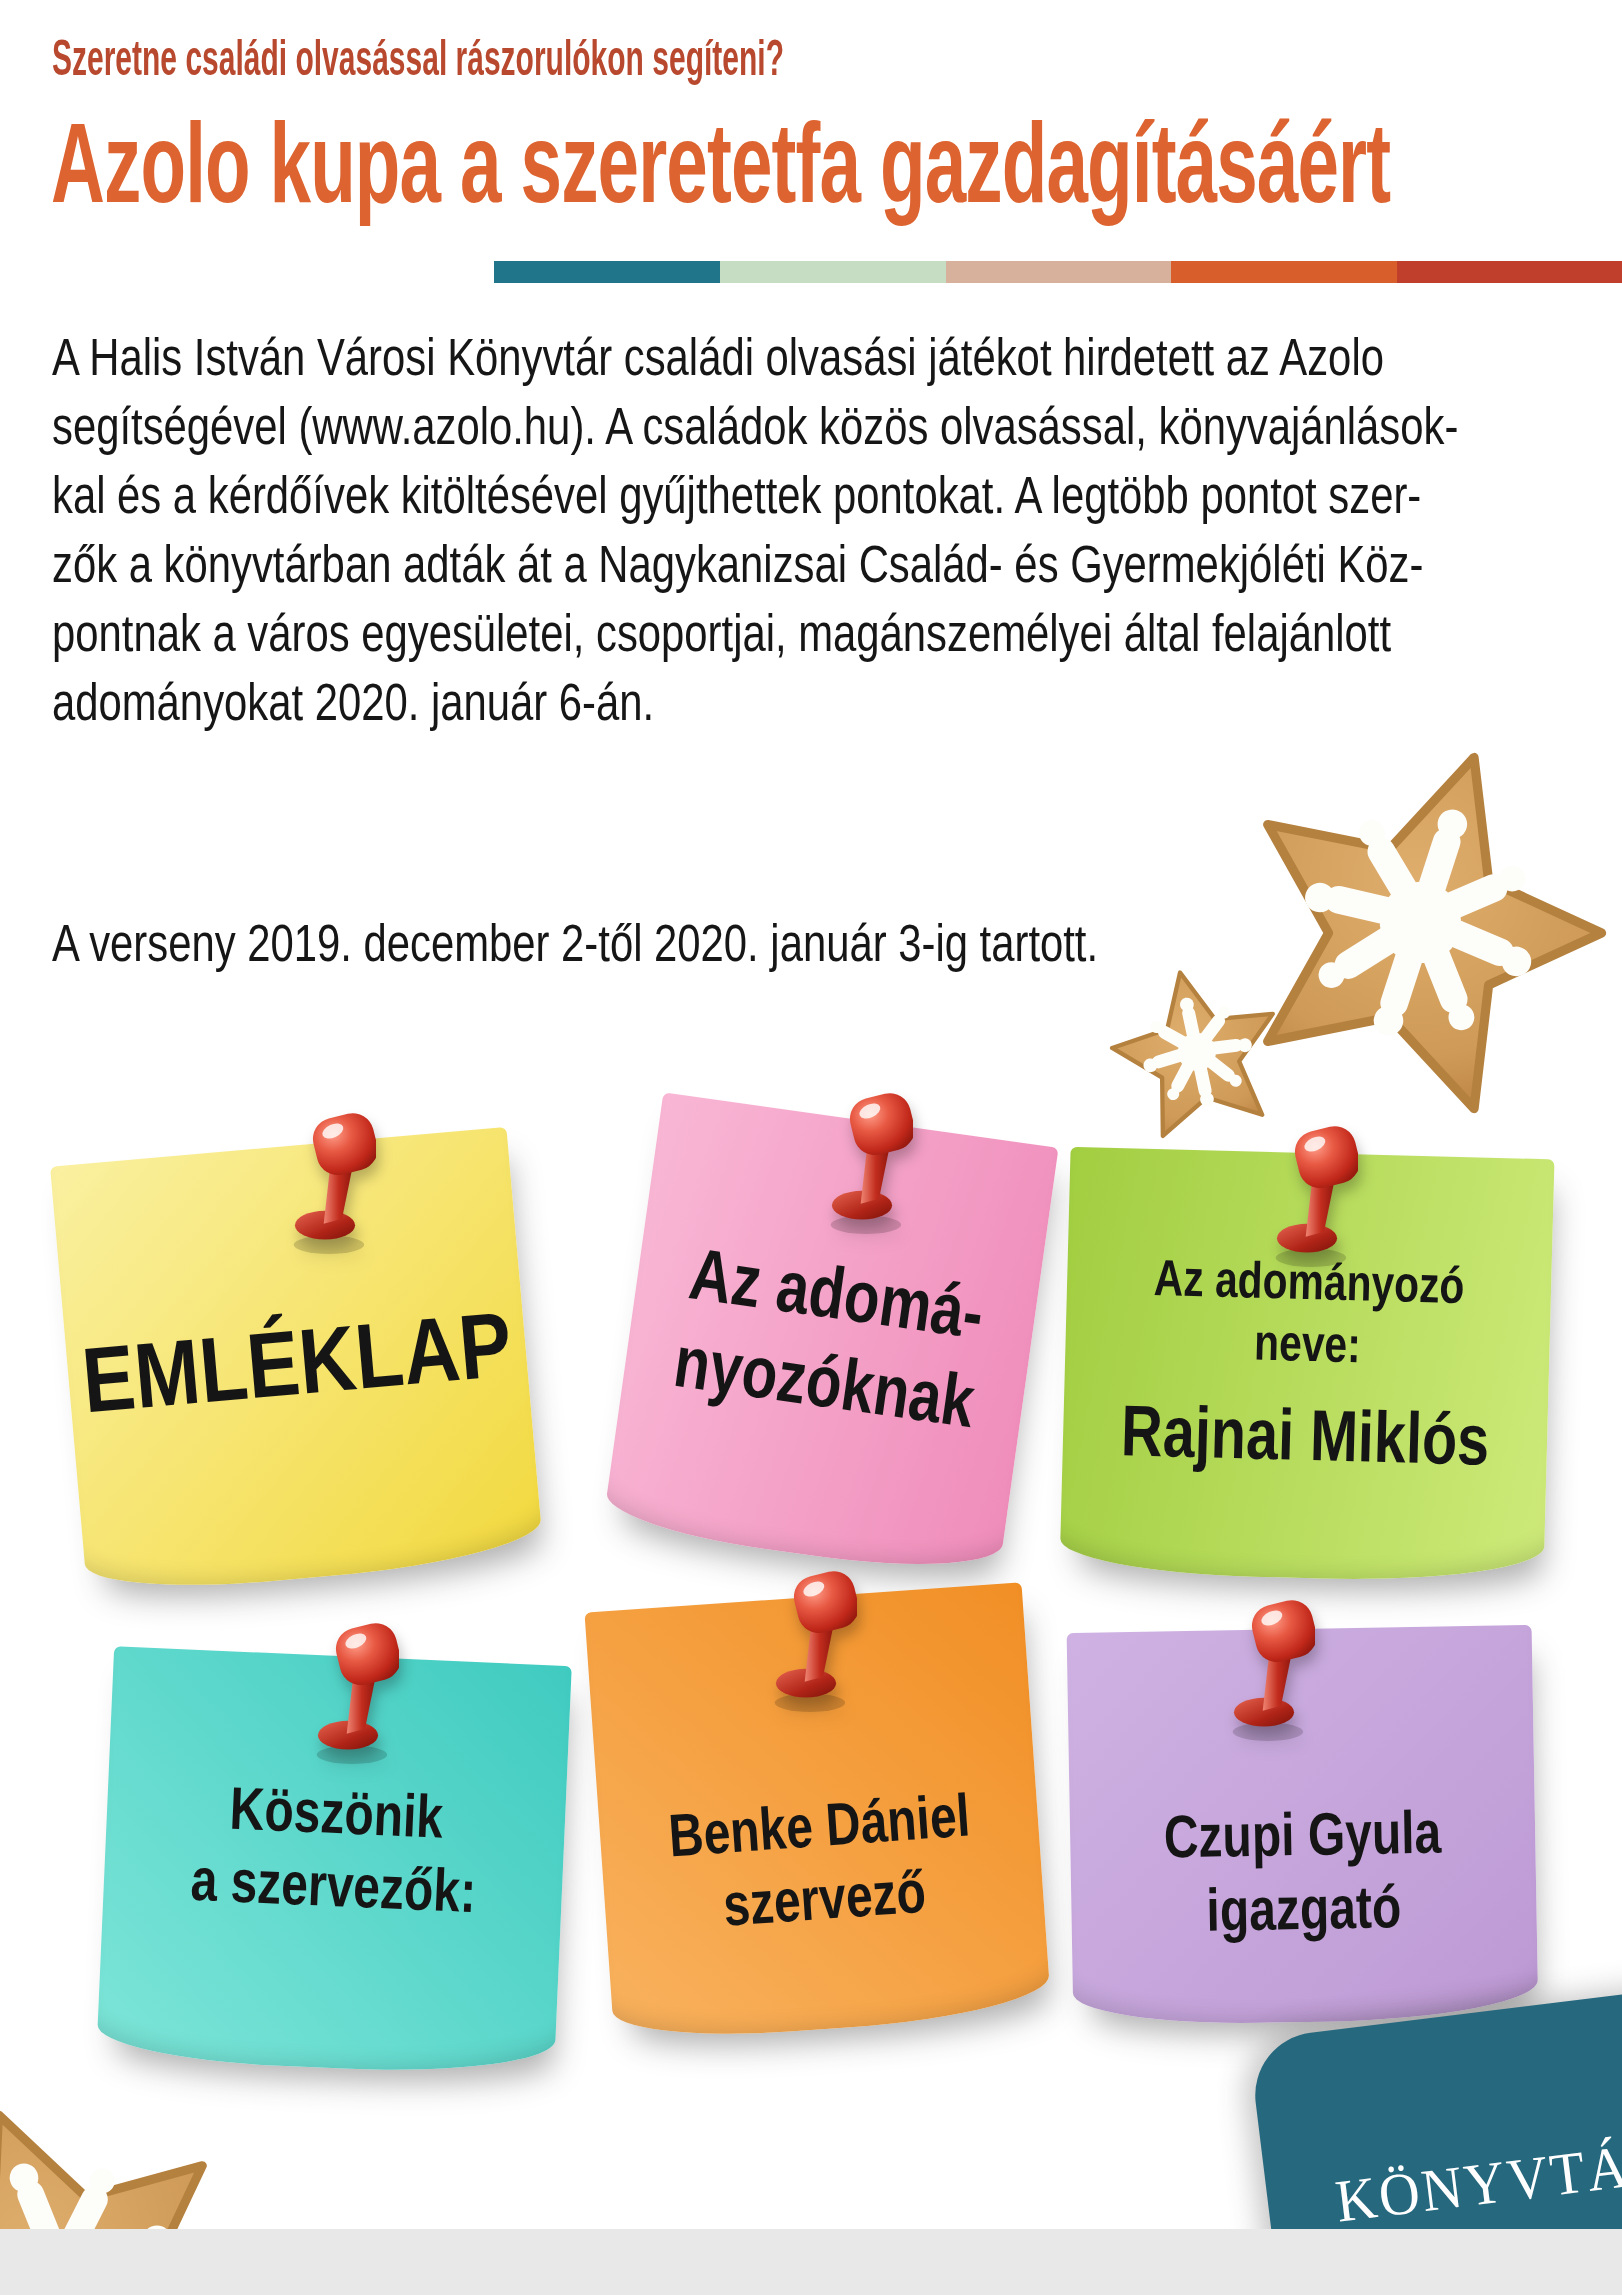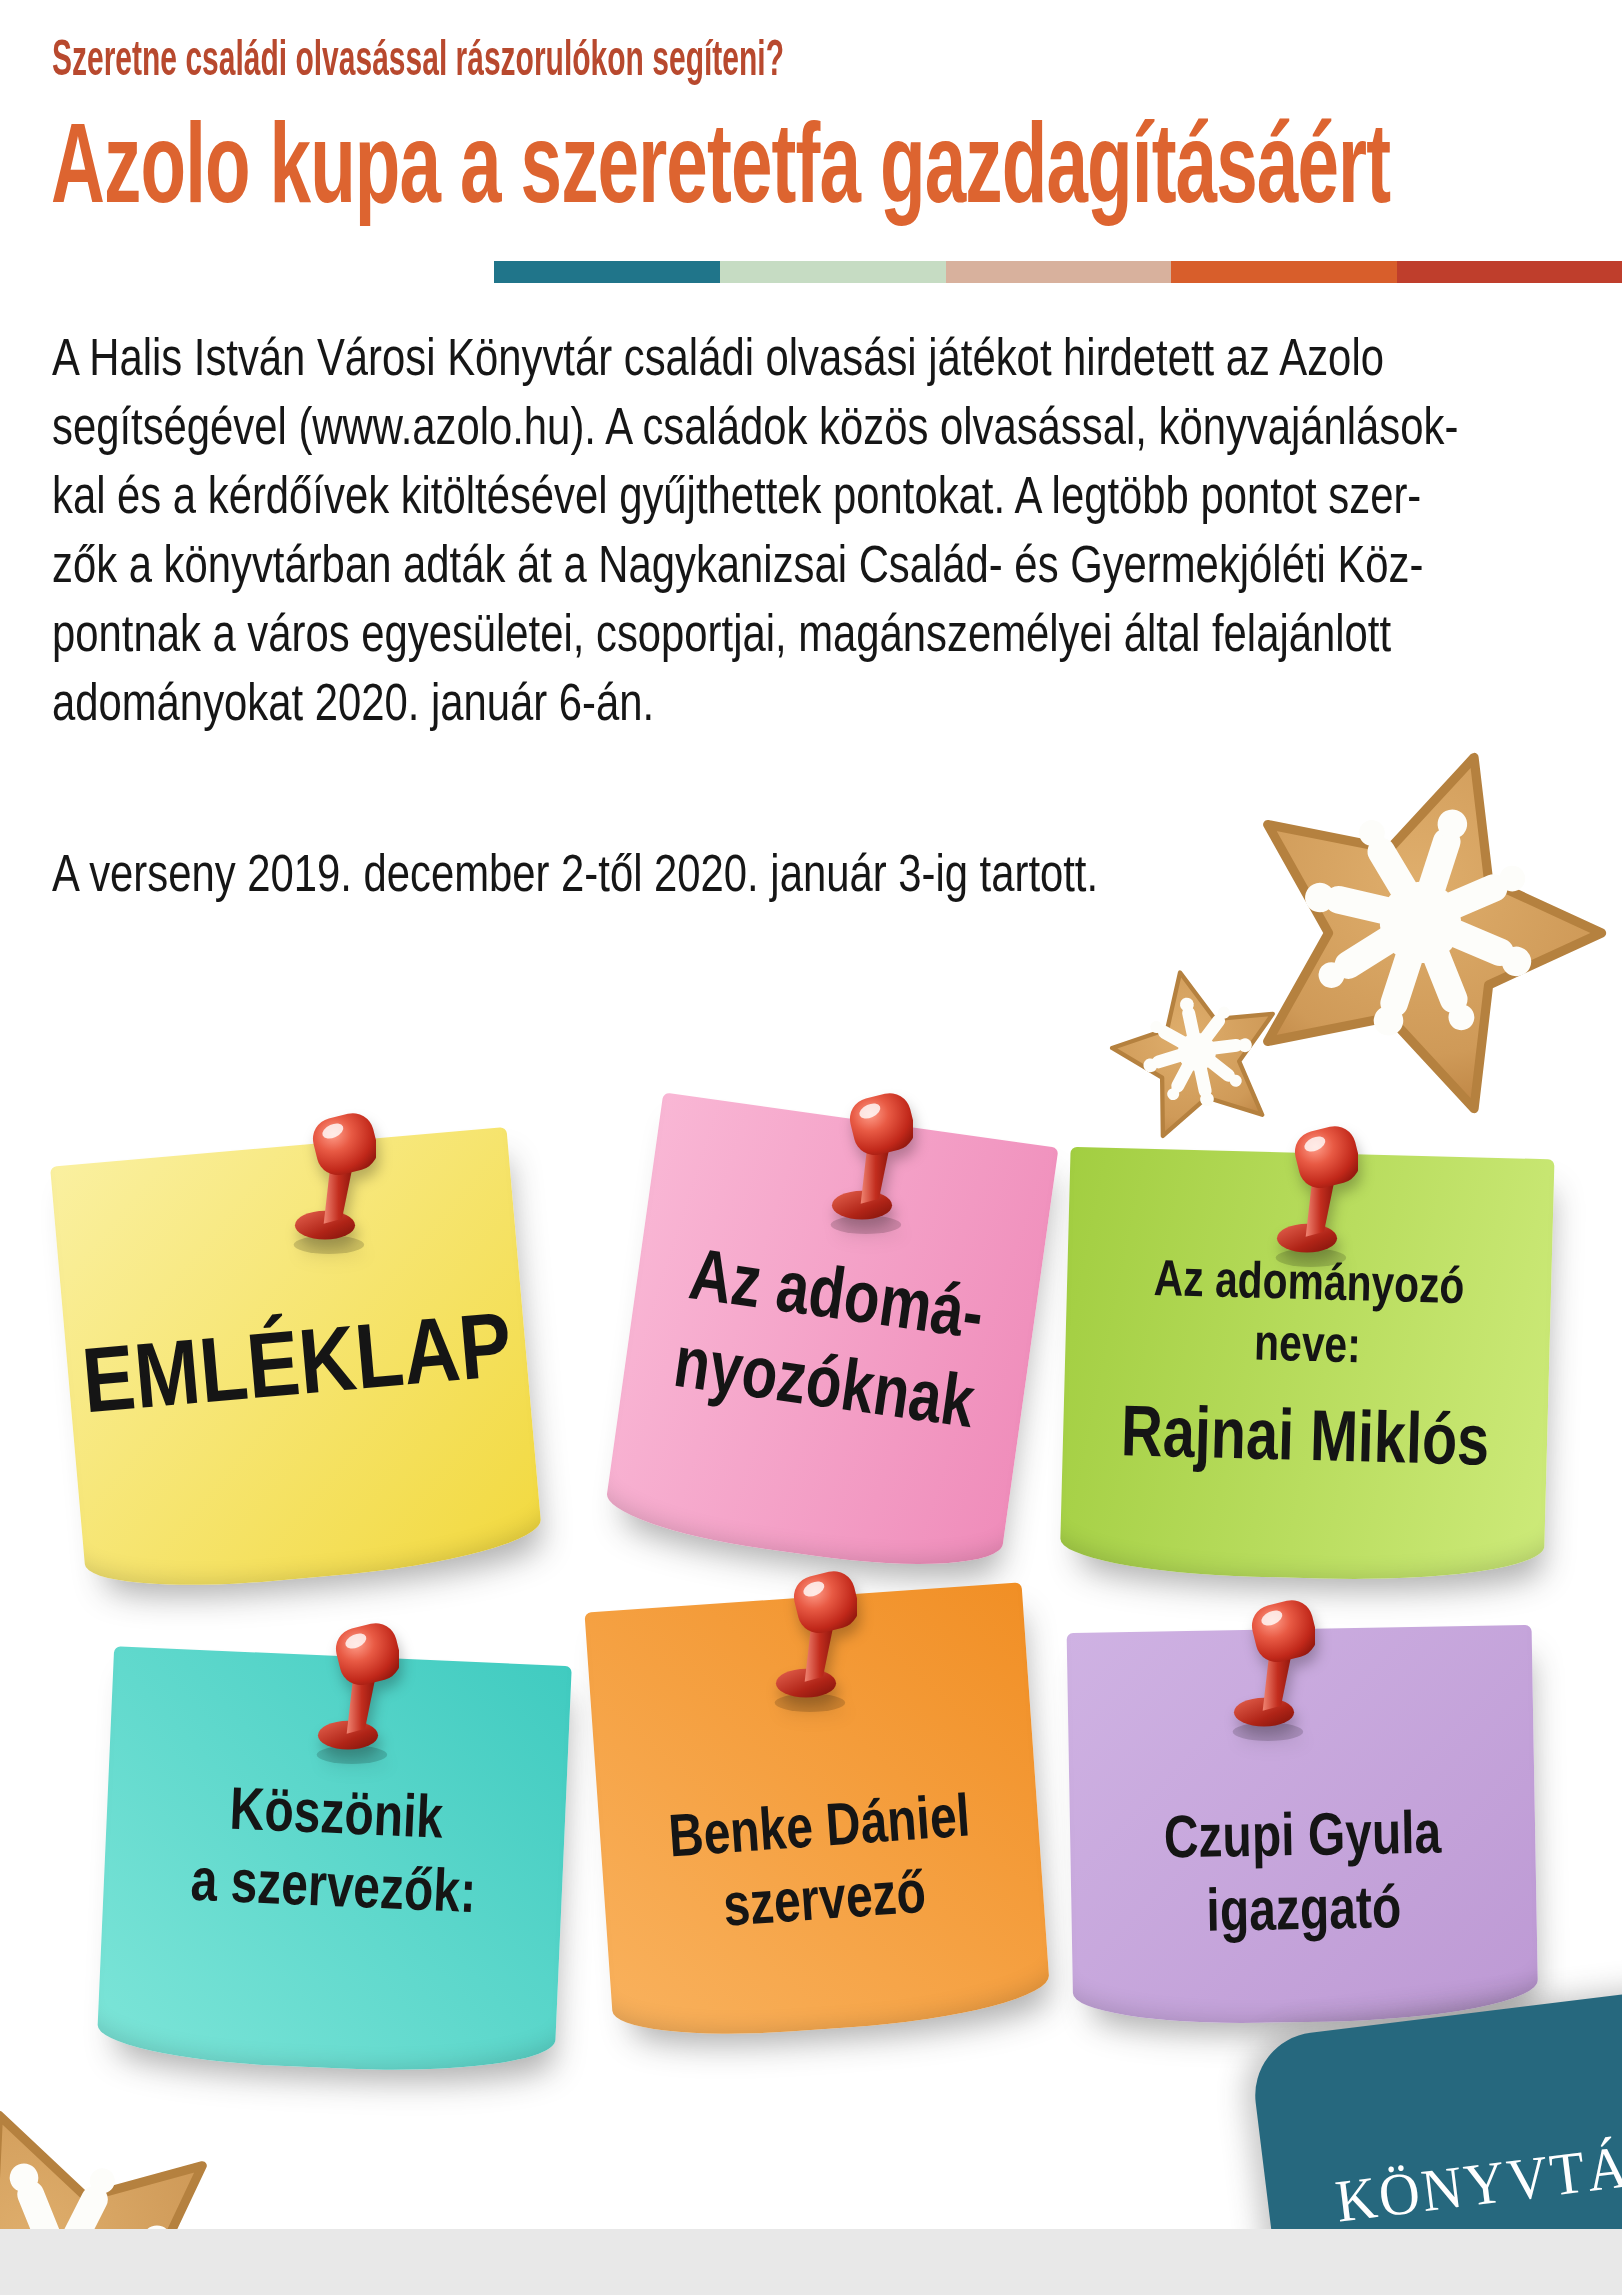--- a/index.html
+++ b/index.html
@@ -13,21 +13,21 @@
           transform:scaleX(0.60);transform-origin:0 50%;letter-spacing:0;}
   .title-wrap{position:absolute;left:51px;top:98px;}
   .big-title{display:inline-block;font-size:113px;font-weight:700;white-space:nowrap;
           transform:scaleX(0.66);transform-origin:0 50%;letter-spacing:-1.3px;}
   .ribbon{position:absolute;left:494px;top:261px;width:1129px;height:21.6px;display:flex;}
   .ribbon>div{flex:1 1 0;}
   
   .intro-wrap{position:absolute;left:52px;top:323px;width:1557px;}
   .intro{display:inline-block;font-size:51px;font-weight:400;line-height:69px;
          white-space:pre-line;transform:scaleX(0.82);transform-origin:0 0;width:1898px;}
-  .period-wrap{position:absolute;left:52px;top:844px;width:1557px;}
+  .period-wrap{position:absolute;left:52px;top:914px;width:1557px;}
   .period{display:inline-block;font-size:51px;font-weight:400;white-space:nowrap;
           transform:scaleX(0.82);transform-origin:0 50%;}
   
   .note{position:absolute;border-radius:6.5px 6.5px 46% 40% / 6.5px 6.5px 38px 33px;
         box-shadow:9.2px 22px 31px -10.5px rgba(50,50,50,.38), inset 0 -18.3px 22px -15.7px rgba(0,0,0,.14);
         display:flex;align-items:center;justify-content:center;}
   .note-text{display:flex;flex-direction:column;align-items:center;justify-content:center;
              text-align:center;color:#151515;width:100%;}
   .nt{display:inline-block;transform:scaleX(0.80);transform-origin:50% 50%;
       white-space:pre-line;font-weight:700;line-height:1.22;}

